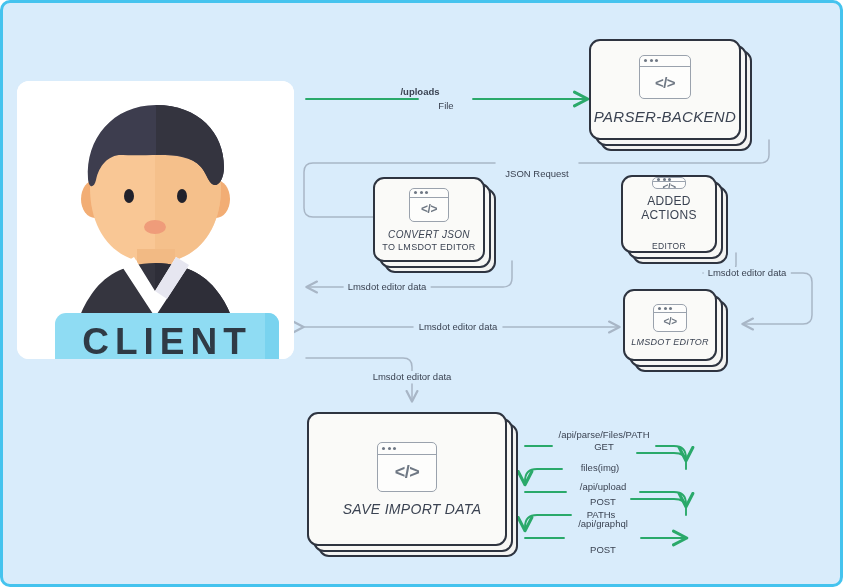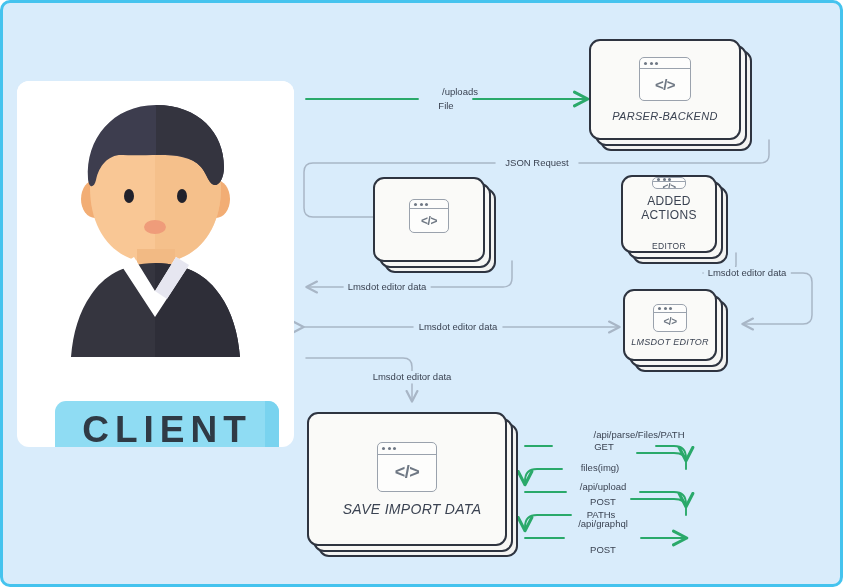--- a/index.html
+++ b/index.html
@@ -35,21 +35,21 @@
   }
   .node .stack2{transform:translate(11px,11px);background:#f3f3f1;border:2px solid #2e3440;}
   .node .stack1{transform:translate(6px,6px);background:#f7f7f5;border:2px solid #2e3440;}
   .node .face{
     background:#fafaf8;border:2.2px solid #2e3440;
     display:flex;flex-direction:column;align-items:center;justify-content:center;
   }
   .node .face .cap{
     color:#3b4352;text-align:center;letter-spacing:.3px;
   }
-  .node .cap .l1{font-style:italic;font-size:11px;display:block;}
+  .node .cap .l1{font-style:italic;font-size:15px;display:block;}
   .node .cap .l2{font-style:normal;font-size:10px;display:block;margin-top:2px;}
 
   
   .browser{
     width:52px;height:44px;border:1.8px solid #9aa2ad;border-radius:5px;
     background:#fdfdfc;box-sizing:border-box;overflow:hidden;margin-bottom:9px;
     display:flex;flex-direction:column;
   }
   .browser .bar{
     height:11px;border-bottom:1.6px solid #9aa2ad;display:flex;align-items:center;
@@ -142,21 +142,21 @@
       <path d="M683,512 L683,505 Q683,496 671,496 L628,496"></path>
       <path d="M568,512 L534,512 Q522,512 522,524 L522,527" marker-end="url(#ahGreen)"></path>
     </g>
 
     <g fill="none" stroke="#2aa96a" stroke-width="1.9" stroke-linecap="round">
       <path d="M522,535 L561,535"></path>
       <path d="M638,535 L683,535" marker-end="url(#ahGreen)"></path>
     </g>
   </svg>
 
-  <div id="client-card" style="left:14px;top:78px;width:277px;height:366px;">
+  <div id="client-card" style="left:14px;top:78px;width:277px;height:278px;">
     <svg viewBox="0 0 277 282" width="277" height="282">
       <rect x="0" y="0" width="277" height="282" fill="#ffffff"></rect>
       <ellipse cx="78" cy="118" rx="14" ry="19" fill="#f2ad74"></ellipse>
       <ellipse cx="199" cy="118" rx="14" ry="19" fill="#f2ad74"></ellipse>
       <path d="M138,37 C178,37 204,64 204,107 C204,151 178,182 138,182
                C98,182 73,151 73,107 C73,64 98,37 138,37 Z" fill="#f9c795"></path>
       <path d="M138,37 C178,37 204,64 204,107 C204,151 178,182 138,182 L138,37 Z" fill="#f2ba84" opacity="0.55"></path>
       <path d="M71,98 C68,58 96,24 139,24 C182,24 207,52 207,86
                C207,96 203,104 198,104 C192,104 190,93 184,86
                C168,68 131,76 106,74 C92,73 82,84 79,99
@@ -207,20 +207,24 @@
       <div class="browser small">
         <div class="bar">
             <i></i>
             <i></i>
             <i></i>
           </div>
         <div class="body">
             <span class="code">&lt;/&gt;</span>
           </div>
       </div>
+      <div class="cap">
+        <span class="l1" style="font-size:10px;">CONVERT JSON</span>
+        <span class="l2" style="font-size:9px;">TO LMSDOT EDITOR</span>
+      </div>
     </div>
   </div>
 
   <div class="node" style="left:618px;top:172px;width:96px;height:78px;">
     <div class="stack2"></div>
     <div class="stack1"></div>
     <div class="face">
       <div class="browser small" style="width:34px;height:28px;margin-bottom:5px;">
         <div class="bar" style="height:8px;">
             <i></i>
@@ -272,29 +276,29 @@
             <span class="code" style="font-size:18px;">&lt;/&gt;</span>
           </div>
       </div>
       <div class="cap">
         <span class="l1" style="font-size:14px;margin-left:10px;">SAVE IMPORT DATA</span>
       </div>
     </div>
   </div>
 
 
-  <div class="lbl" style="left:457px;top:89px;">/uploads</div>
+  <div class="lbl" style="left:417px;top:89px;font-weight:bold;">/uploads</div>
   <div class="lbl" style="left:443px;top:103px;">File</div>
-  <div class="lbl pad" style="left:534px;top:160px;">JSON Request</div>
+  <div class="lbl pad" style="left:534px;top:171px;">JSON Request</div>
   <div class="lbl pad" style="left:384px;top:284px;">Lmsdot editor data</div>
   <div class="lbl pad" style="left:455px;top:324px;">Lmsdot editor data</div>
   <div class="lbl pad" style="left:744px;top:270px;">Lmsdot editor data</div>
   <div class="lbl pad" style="left:409px;top:374px;">Lmsdot editor data</div>
 
-  <div class="lbl pad" style="left:636px;top:432px;">/api/parse/Files/PATH</div>
+  <div class="lbl pad" style="left:601px;top:432px;">/api/parse/Files/PATH</div>
   <div class="lbl pad bold" style="left:601px;top:444px;">GET</div>
   <div class="lbl pad" style="left:597px;top:465px;">files(img)</div>
   <div class="lbl pad" style="left:600px;top:484px;">/api/upload</div>
   <div class="lbl pad bold" style="left:600px;top:499px;">POST</div>
   <div class="lbl pad" style="left:598px;top:512px;">PATHs</div>
   <div class="lbl pad" style="left:600px;top:500px;margin-top:21px;">/api/graphql</div>
   <div class="lbl pad bold" style="left:600px;top:547px;">POST</div>
 
 </div>
 

